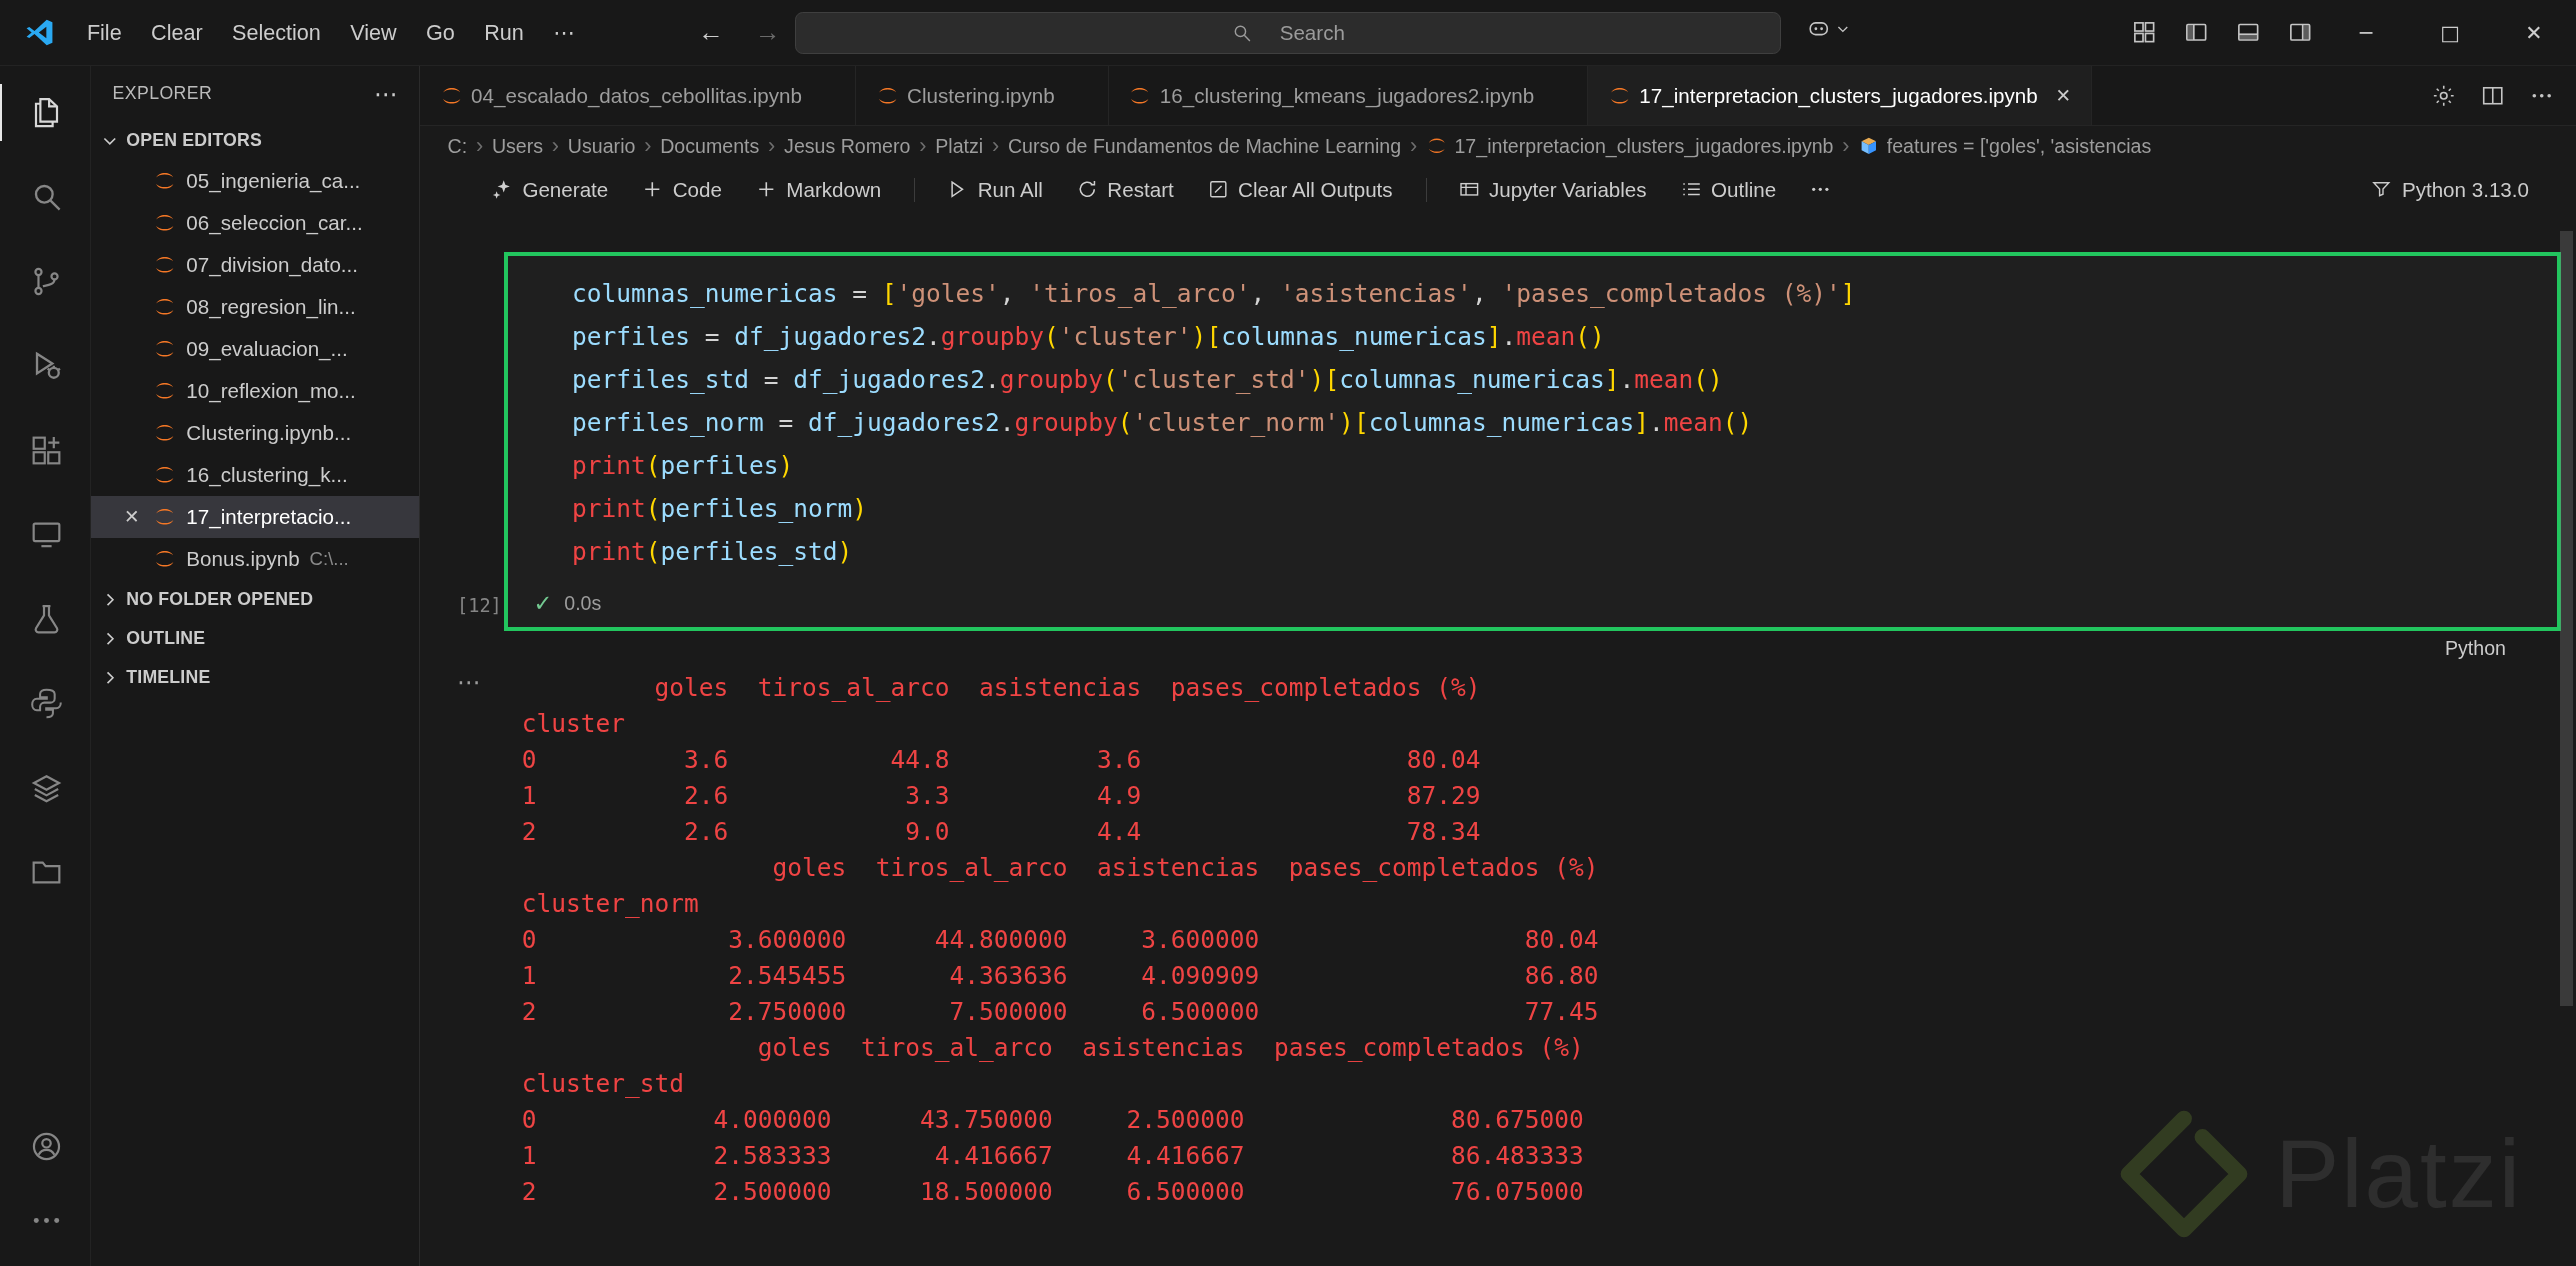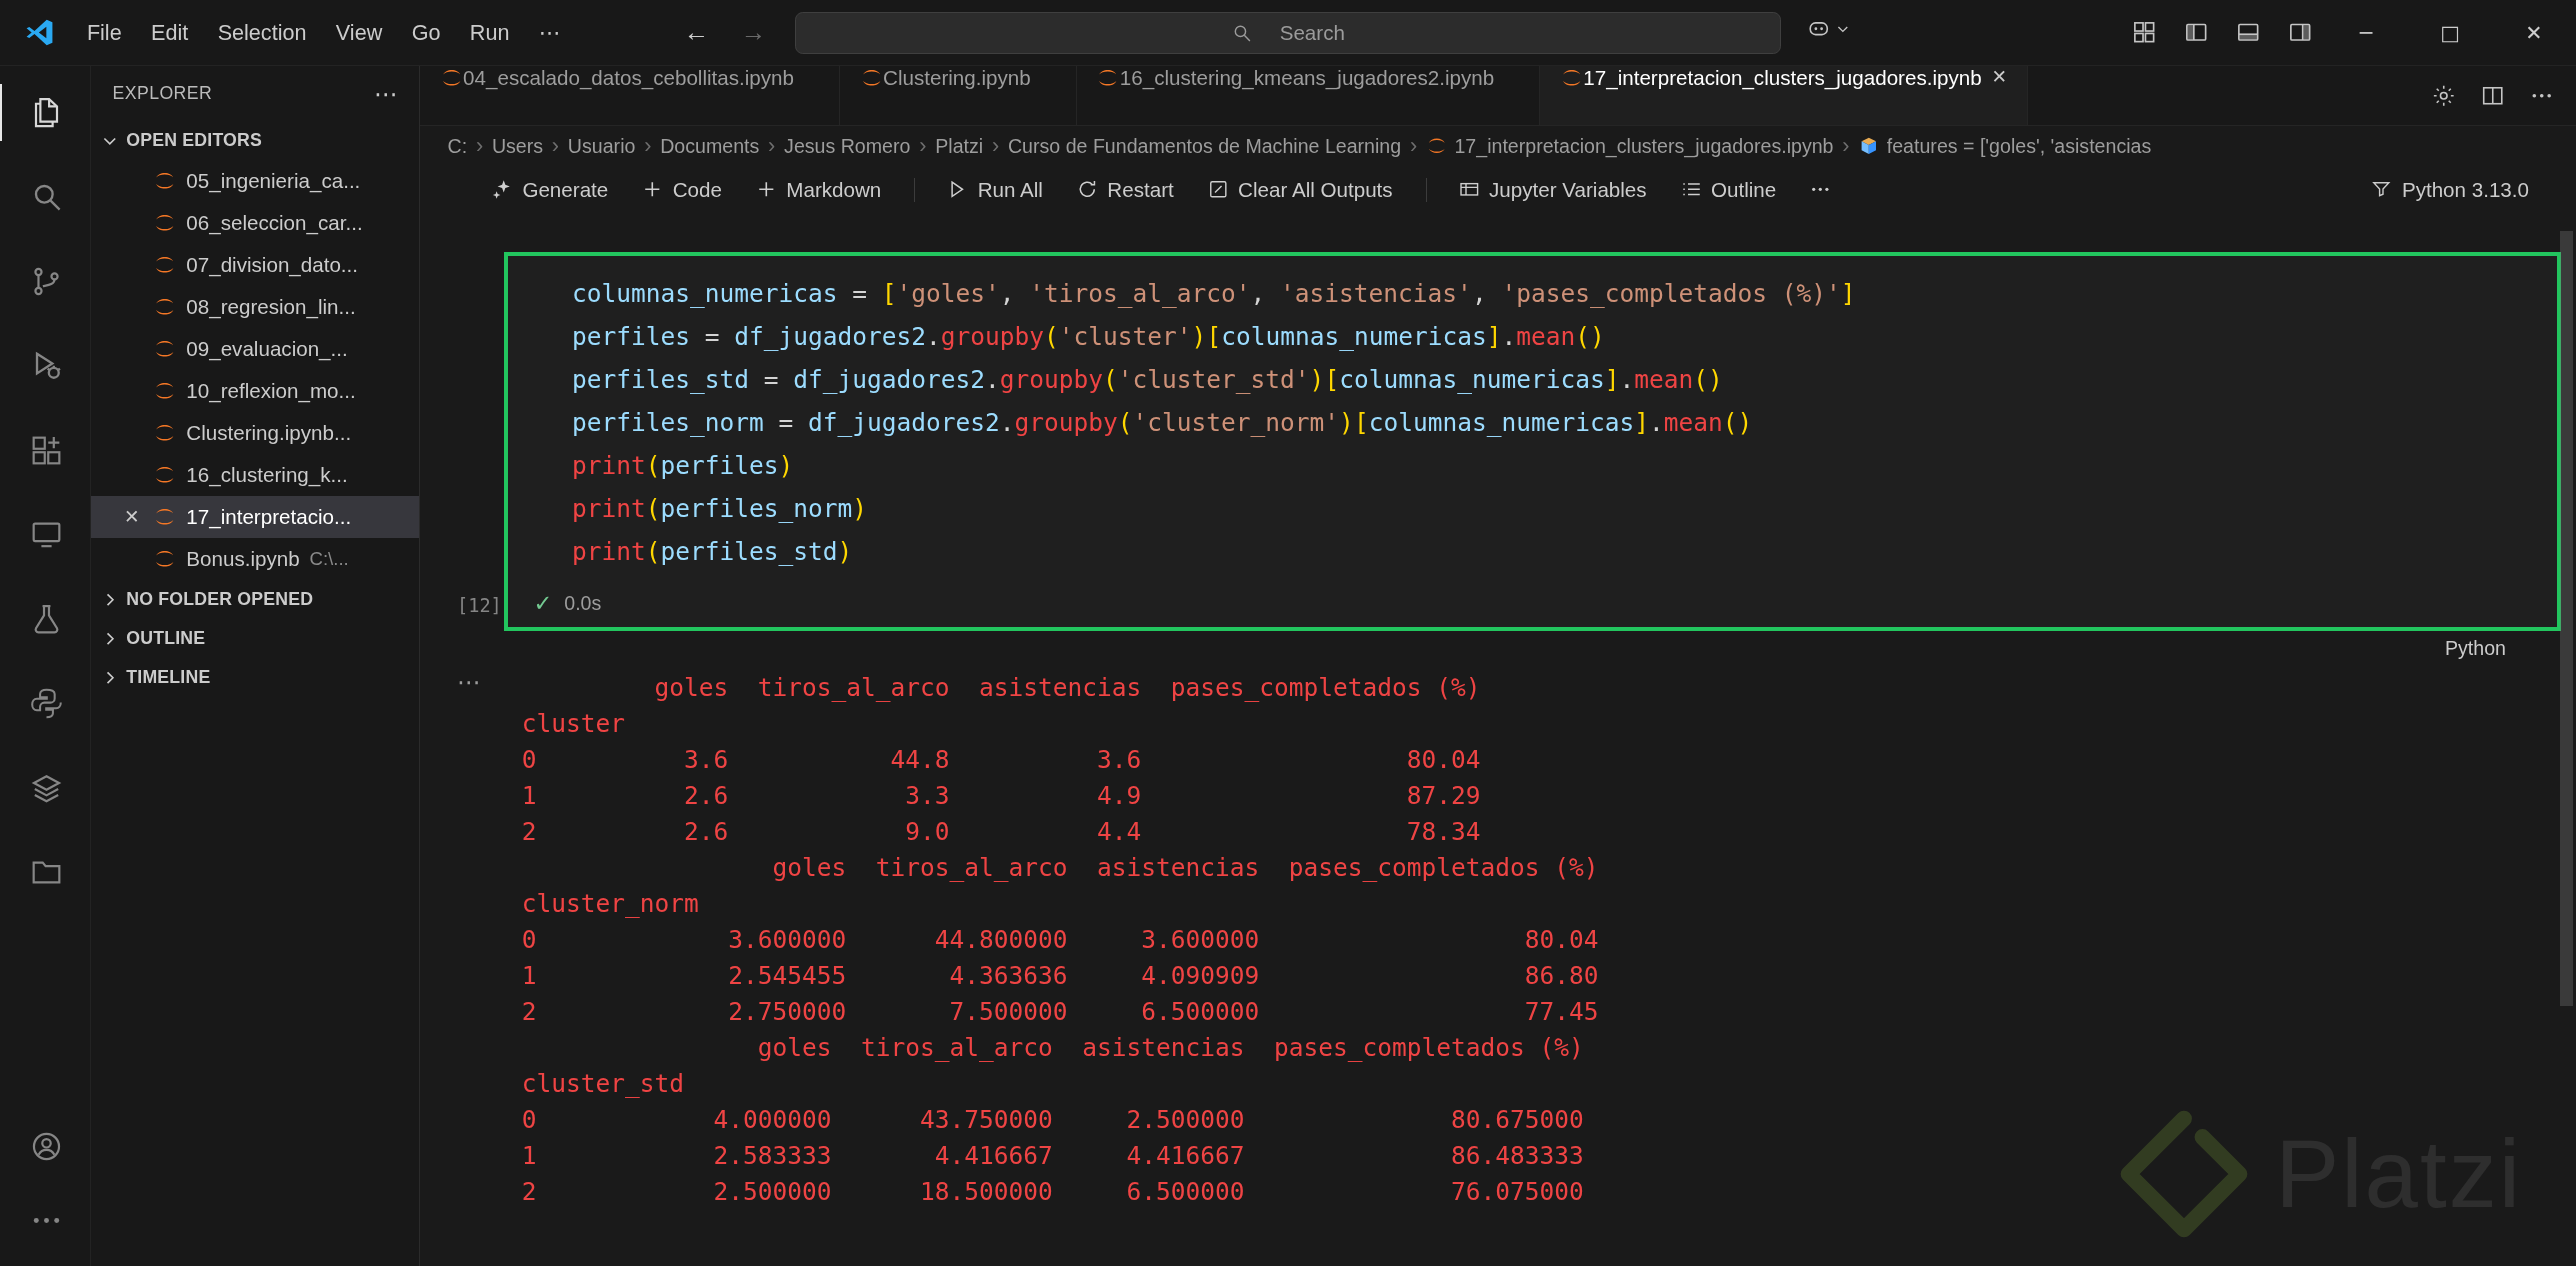--- a/index.html
+++ b/index.html
@@ -57,21 +57,21 @@
   .oe-item.active { background:#37373d; color:#ffffff; }
   .oe-close { width:29px; flex:none; font-size:18.6px; color:#cccccc; }
   .oe-item .file-ico { width:23.5px; height:23.5px; flex:none; margin-right:9.8px; }
   .oe-label { font-size:20.6px; }
   .oe-desc { margin-left:9.8px; font-size:18.6px; color:#8a8a8a; }
 
   
   .editor { flex:1; min-width:0; display:flex; flex-direction:column; background:#1a1a1a; position:relative; }
 
   .tabbar { height:60px; flex:none; background:#181818; display:flex; align-items:stretch; border-bottom:1px solid #252525; }
-  .tab { display:flex; padding:0 19.6px; gap:0; font-size:20.6px; color:#9d9d9d;
+  .tab { display:flex; align-items:center; padding:0 19.6px; gap:8px; font-size:20.6px; color:#9d9d9d;
          border-right:1px solid #252525; white-space:nowrap; background:#181818; }
   .tab .file-ico { width:23.5px; height:23.5px; flex:none; }
   .tab.active { background:#1f1f1f; color:#ffffff; }
   .tab-close { font-size:18.6px; margin-left:9.8px; color:#cccccc; }
   .tab-actions { margin-left:auto; display:flex; align-items:center; gap:23.5px; padding:0 21.6px; color:#c5c5c5; }
   .tab-actions .ic { width:25.5px; height:25.5px; }
 
   .breadcrumbs { height:40px; flex:none; display:flex; align-items:center; padding-left:27.5px;
                  font-size:19.6px; color:#9d9d9d; white-space:nowrap; overflow:hidden; }
   .crumb { display:flex; align-items:center; }
@@ -121,21 +121,21 @@
 <div class="window">
 
   <div class="titlebar">
     <span class="vscode-logo">
         <svg viewBox="0 0 24 24">
           <path fill="#2aa9f2" fill-rule="evenodd" d="M17.6 2.2l4.4 1.9v15.8l-4.4 1.9-9.5-8.7-4 3.1-2.1-1 3.9-3.2-3.9-3.2 2.1-1 4 3.1zM17.3 7.5L11.5 12l5.8 4.5z"></path>
         </svg>
       </span>
     <div class="menubar">
       <span class="menu-item">File</span>
-        <span class="menu-item">Edit</span>
+        <span class="menu-item">Clear</span>
         <span class="menu-item">Selection</span>
         <span class="menu-item">View</span>
         <span class="menu-item">Go</span>
         <span class="menu-item">Run</span>
     </div>
     <span class="menu-item">⋯</span>
     <span class="nav-arrow back">←</span>
     <span class="nav-arrow fwd">→</span>
     <div class="command-center">
       <span class="cc-icon">

